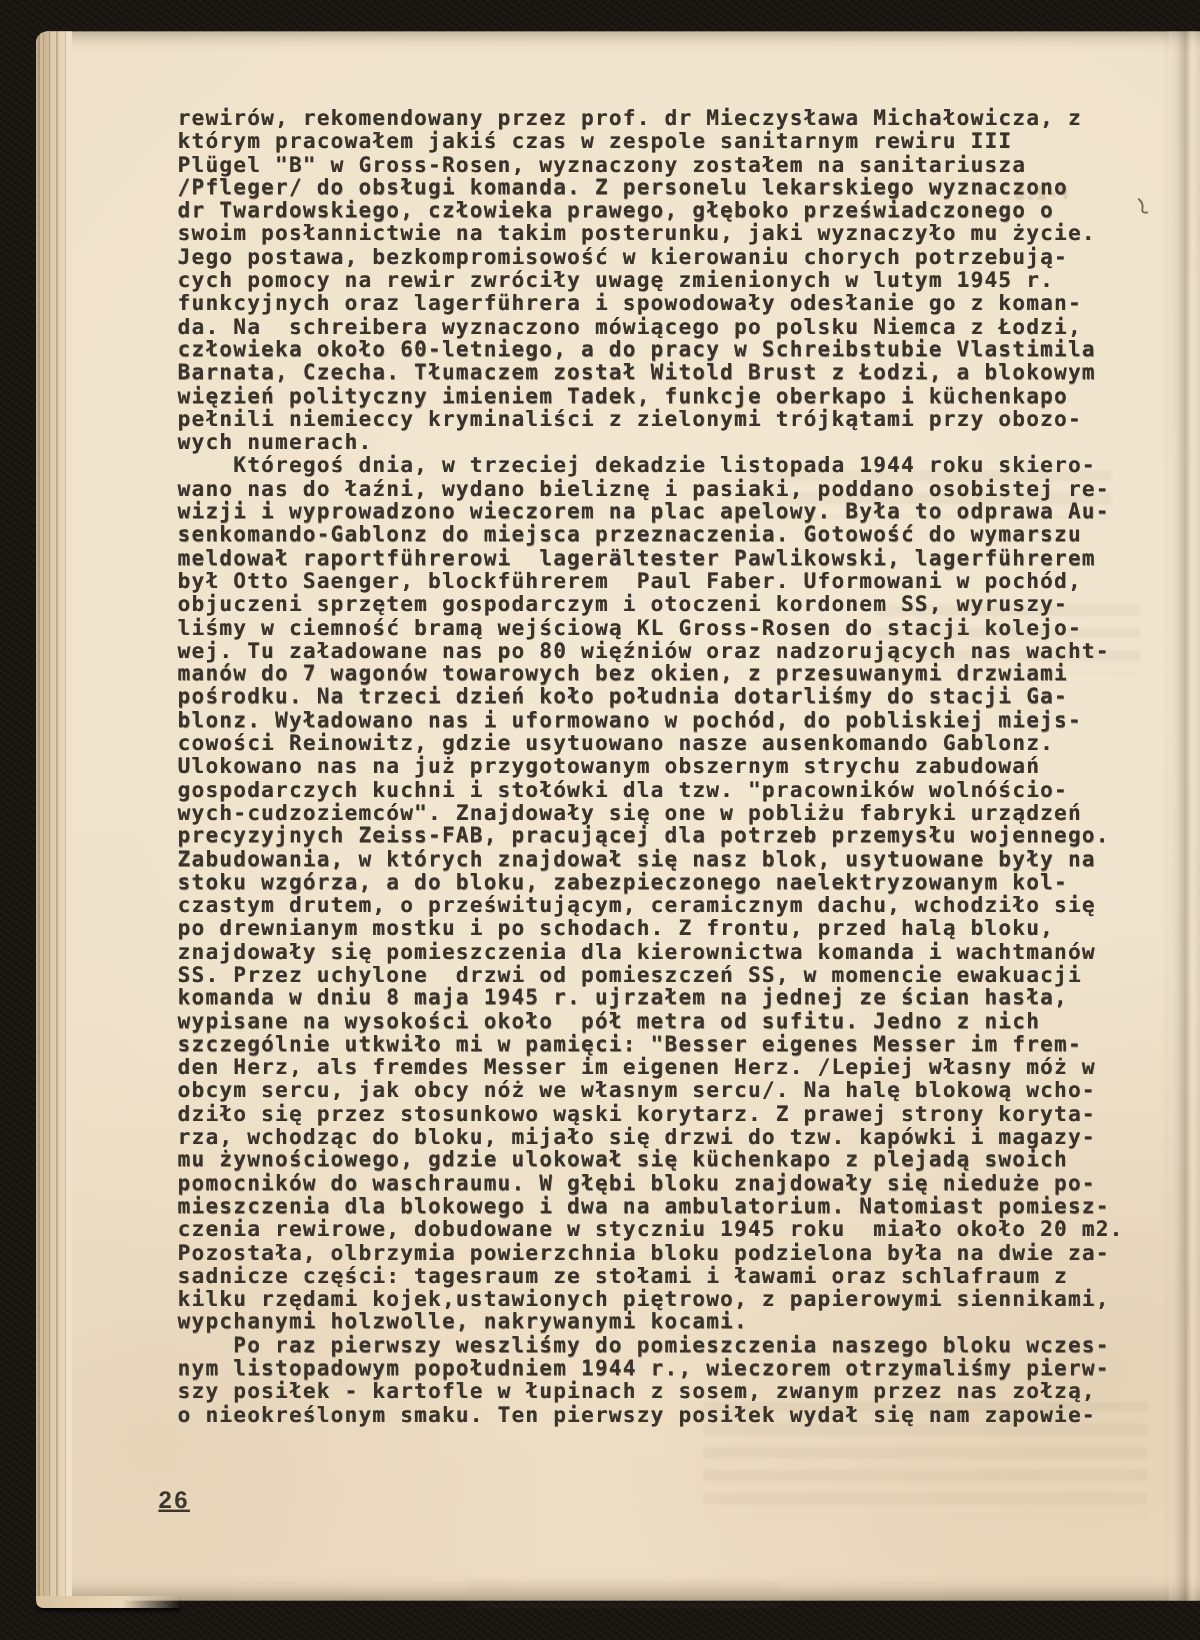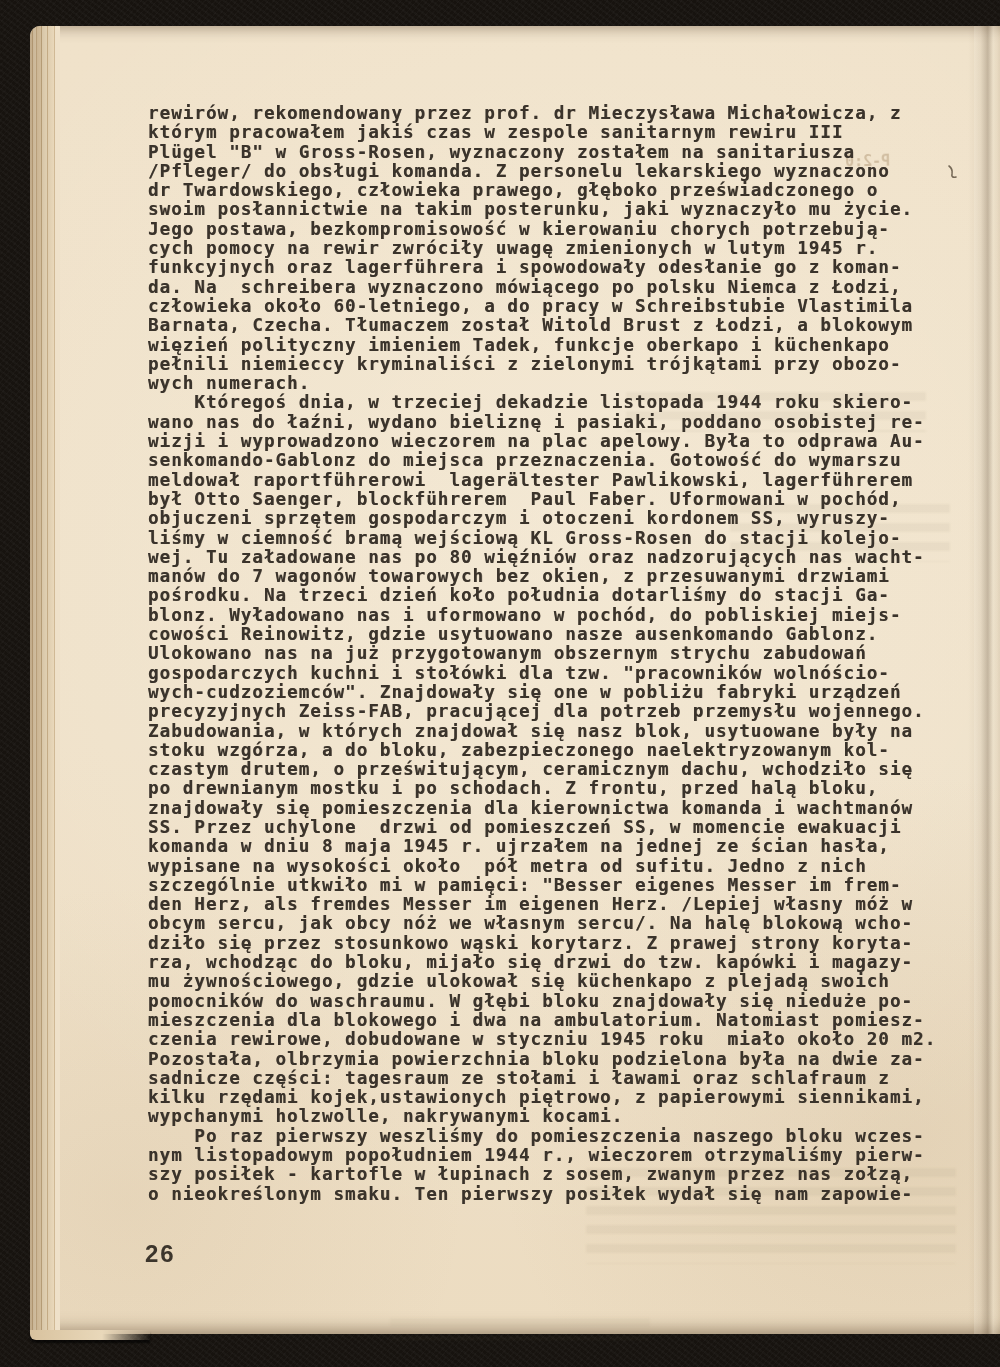--- a/index.html
+++ b/index.html
@@ -59,37 +59,38 @@
       rgba(70,52,32,0.28) 55%,
       rgba(255,248,230,0.35) 70%,
       rgba(0,0,0,0) 100%);
   }
   .right-sliver{
     position:absolute;top:0;right:0;width:26px;height:100%;
     background:linear-gradient(90deg, rgba(255,250,238,0.20), rgba(150,120,80,0.12));
   }
   
   .text-block{
-    position:absolute;left:118px;top:78px;width:812px;
+    position:absolute;left:118px;top:64px;width:812px;
     font-family:"DejaVu Sans Mono", monospace;
     font-weight:700;
     font-size:17.6px;
     letter-spacing:1.0px;
     line-height:19.3px;
     color:#3a332b;
     text-shadow:0.3px 0.3px 0.4px rgba(58,49,40,0.55);
     white-space:pre;
   }
   .text-block .line{height:19.3px;}
   
   .page-number{
-    position:absolute;left:115px;top:1214px;
+    position:absolute;left:102px;top:1214px;
     font-family:"Liberation Sans", sans-serif;
-    font-weight:700;font-size:24px;letter-spacing:2px;
+    font-weight:700;font-size:20px;letter-spacing:2px;
     color:#3c352c;
+    text-decoration:underline;
   }
   
   .ghost-text{
     position:absolute;left:815px;top:126px;
     transform:scaleX(-1) rotate(1deg);
     font-family:"DejaVu Sans Mono", monospace;
     font-weight:700;font-size:15px;color:#b79f7e;
     opacity:0.55;filter:blur(0.7px);
   }
   .smudge{

